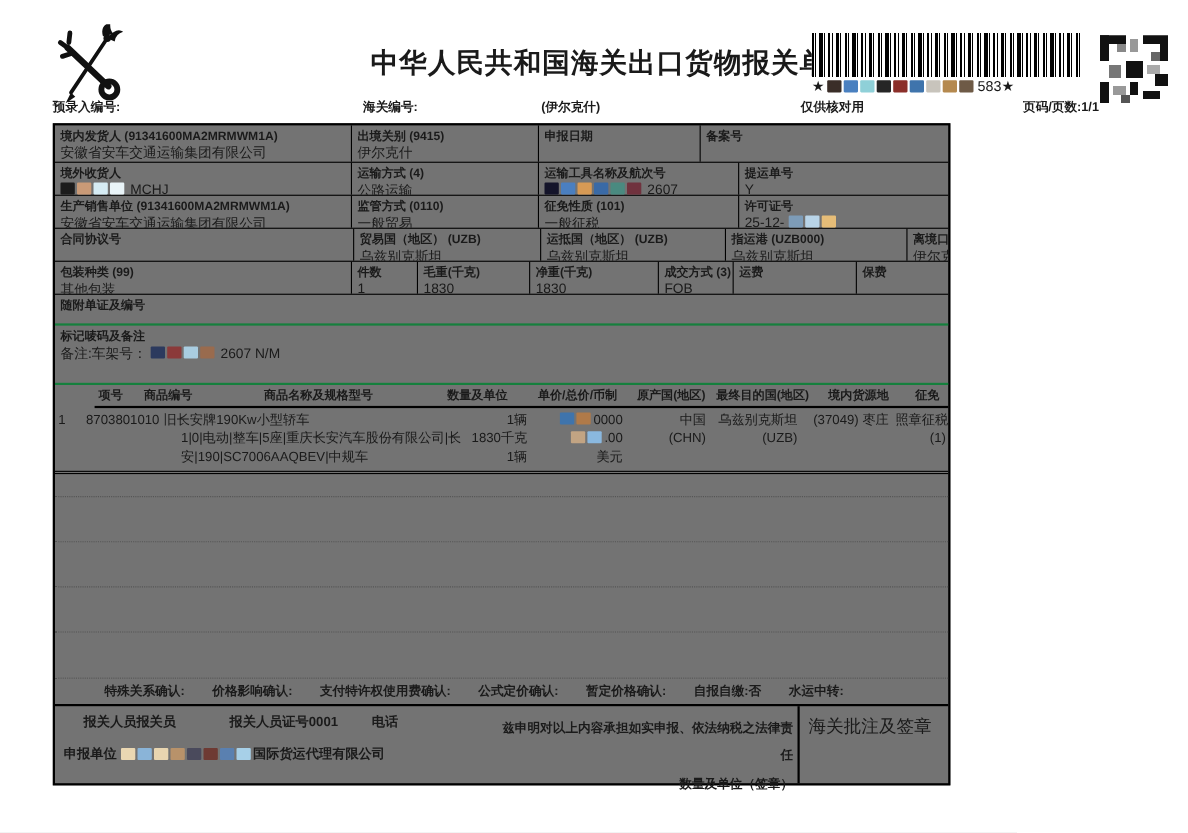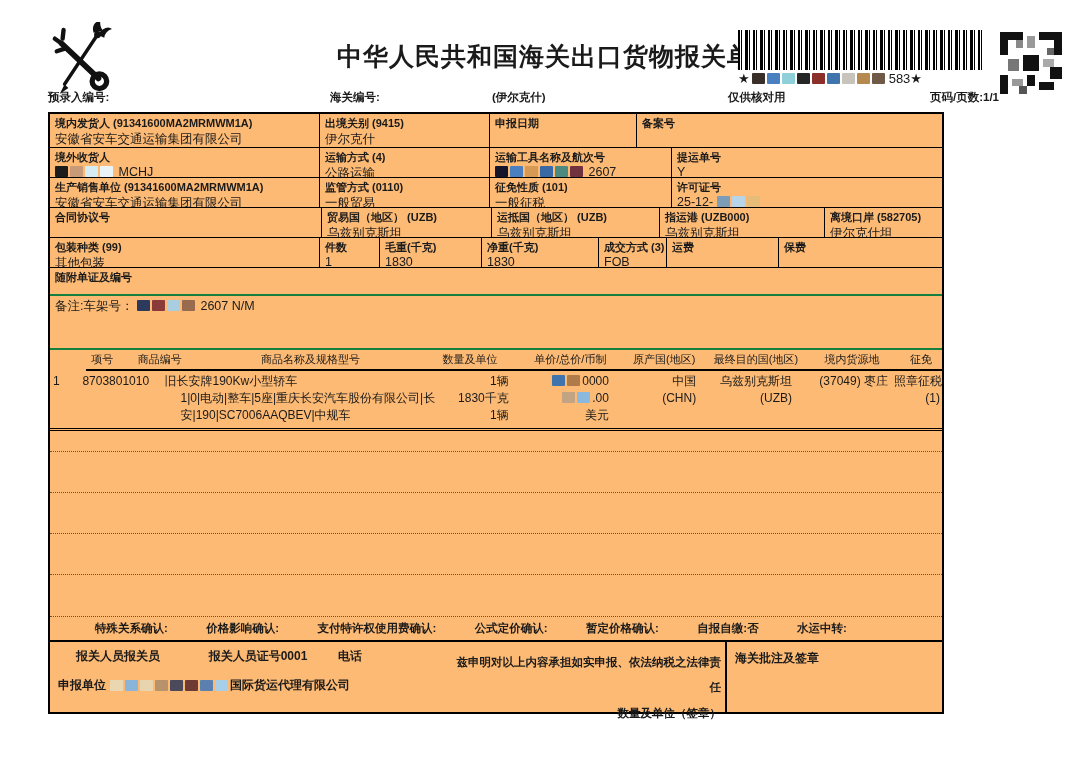--- a/index.html
+++ b/index.html
@@ -11,54 +11,54 @@
   .doc-title { position: absolute; left: 300px; top: 40px; width: 490px; text-align: center; font-size: 25px; font-weight: bold; letter-spacing: 1px; }
   .barcode-wrap { position: absolute; left: 738px; top: 30px; width: 246px; }
   .barcode-bars { height: 40px; background:
       repeating-linear-gradient(90deg,#000 0 2px,#fff 2px 3px,#000 3px 4px,#fff 4px 7px,#000 7px 10px,#fff 10px 11px,#000 11px 12px,#fff 12px 15px); }
   .barcode-text { display: flex; align-items: center; gap: 2px; font-size: 13px; margin-top: 1px; }
   .qr { position: absolute; left: 1000px; top: 32px; }
   .meta-row { position: absolute; left: 0; top: 90px; width: 1080px; font-size: 11.5px; font-weight: bold; }
   .meta-row span { position: absolute; white-space: nowrap; }
 
   
-  .form { position: absolute; left: 48px; top: 112px; width: 896px; border: 2px solid #000; background: #fdba74; }
+  .form { position: absolute; left: 48px; top: 112px; width: 816px; border: 2px solid #000; background: #737373; }
   .frow { display: flex; border-bottom: 1px solid #000; }
   .frow:last-child { border-bottom: none; }
   .cell { border-right: 1px solid #000; padding: 2px 4px 1px 5px; overflow: hidden; }
   .cell:last-child { border-right: none; flex: 1; }
   .lbl { font-size: 11px; font-weight: bold; white-space: nowrap; }
   .val { font-size: 12.5px; white-space: nowrap; }
   .thickb { border-bottom: 2px solid #15803d; }
   .doubleb { border-bottom: 3px double #000; }
   .dotb { border-bottom: 1px dotted #555; }
 
   .rblock { display: inline-block; width: 13px; height: 11px; margin-right: 2px; border-radius: 1px; vertical-align: -1px; }
 
   
-  .ghead { display: flex; border-bottom: 2px solid #000; font-size: 11px; font-weight: normal; padding: 2px 0; margin-left: 36px; }
+  .ghead { display: flex; border-bottom: 2px solid #000; font-size: 11px; font-weight: bold; padding: 2px 0; margin-left: 36px; }
   .ghead span { text-align: center; white-space: nowrap; }
   .gitem { display: flex; font-size: 12px; padding: 2px 0 4px 0; }
   .gcol div { line-height: 17px; white-space: nowrap; }
   .gname div:nth-child(n+2) { padding-left: 16px; }
   .num { text-align: right; padding-right: 6px; }
 
   .spacer { width: 100%; }
 
   
   .confirm-row { display: flex; align-items: center; justify-content: space-between; padding: 0 95px 0 45px; font-size: 11.5px; font-weight: bold; border-top: 1px dotted #555; border-bottom: 2px solid #000; height: 26px; }
   .footer { display: flex; height: 70px; }
   .f-left { width: 677px; border-right: 2px solid #000; display: flex; }
   .f-colA { width: 400px; padding: 6px 0 0 8px; font-size: 12px; font-weight: bold; text-align: center; }
   .f-colA .line1 { display: flex; }
   .f-colA .line1 span:nth-child(1){ width: 120px; }
   .f-colA .line1 span:nth-child(2){ width: 160px; }
   .f-colA .line2 { margin-top: 12px; display: flex; align-items: center; }
   .f-colB { flex: 1; padding: 8px 4px 0 0; font-size: 11.5px; font-weight: bold; text-align: right; line-height: 2.2; }
-  .f-right { flex: 1; padding: 8px 0 0 8px; font-size: 12px; font-weight: bold; }
+  .f-right { flex: 1; padding: 8px 0 0 8px; font-size: 16px; font-weight: normal; }
 </style>
 </head>
 <body>
 
 <div class="page">
 
   <div class="emblem">
     <svg width="62" height="74" viewBox="0 0 64 76">
       <g stroke="#111" fill="none" stroke-linecap="round">
         <path d="M12 22 L50 58" stroke-width="6"></path>
@@ -236,20 +236,21 @@
     </div>
 
     <div class="frow thickb" style="height:28px">
       <div class="cell" style="border-right:none; flex:1">
         <div class="lbl">随附单证及编号</div>
       </div>
     </div>
 
     <div class="frow thickb" style="height:54px">
       <div class="cell" style="border-right:none; flex:1">
+        <div class="lbl">标记唛码及备注</div>
         <div class="val">
           <span>备注:车架号：</span>
           <span><span class="rblock" style="background: rgb(44, 58, 94);"></span><span class="rblock" style="background: rgb(139, 58, 58);"></span><span class="rblock" style="background: rgb(169, 205, 225);"></span><span class="rblock" style="background: rgb(153, 107, 78);"></span></span>
           <span>2607 N/M</span>
         </div>
       </div>
     </div>
 
     <div class="ghead">
       <span style="width:37px">项号</span>

